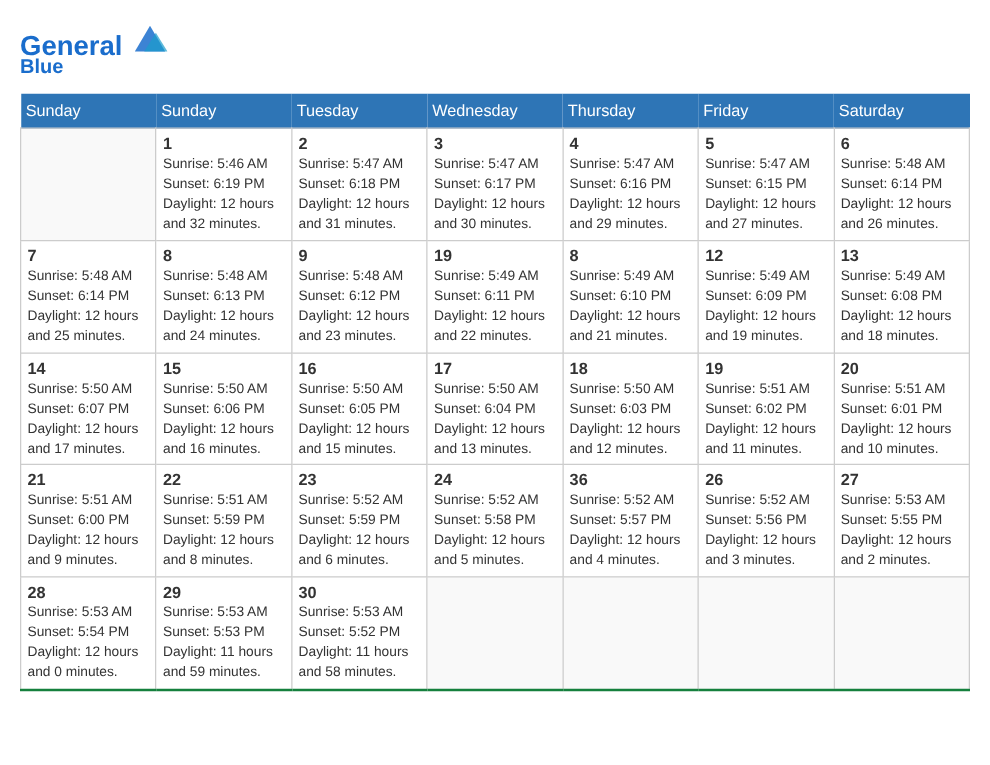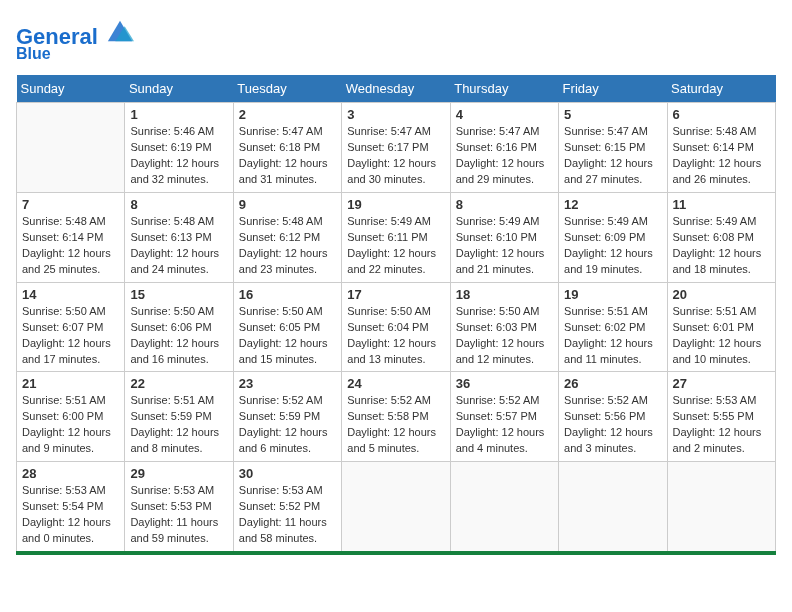--- a/index.html
+++ b/index.html
@@ -75,21 +75,21 @@
       color: #333;
       display: block;
       margin-bottom: 2px;
     }
     .day-info {
       color: #333;
       font-size: 11px;
       line-height: 1.45;
     }
     .last-row td {
-      border-bottom: 4px solid #15803d;
+      border-bottom: 2px solid #15803d;
     }
   </style>
 </head>
 <body>
 
 <div class="header">
   <div class="logo">
     <div>
       <div style="display:flex;align-items:center;">
         <span class="logo-text">
@@ -168,21 +168,21 @@
         </td>
         <td>
           <span class="day-num">8</span>
           <div class="day-info">Sunrise: 5:49 AM<br>Sunset: 6:10 PM<br>Daylight: 12 hours<br>and 21 minutes.</div>
         </td>
         <td>
           <span class="day-num">12</span>
           <div class="day-info">Sunrise: 5:49 AM<br>Sunset: 6:09 PM<br>Daylight: 12 hours<br>and 19 minutes.</div>
         </td>
         <td>
-          <span class="day-num">11</span>
+          <span class="day-num">13</span>
           <div class="day-info">Sunrise: 5:49 AM<br>Sunset: 6:08 PM<br>Daylight: 12 hours<br>and 18 minutes.</div>
         </td>
       </tr>
       <tr>
         <td>
           <span class="day-num">14</span>
           <div class="day-info">Sunrise: 5:50 AM<br>Sunset: 6:07 PM<br>Daylight: 12 hours<br>and 17 minutes.</div>
         </td>
         <td>
           <span class="day-num">15</span>

